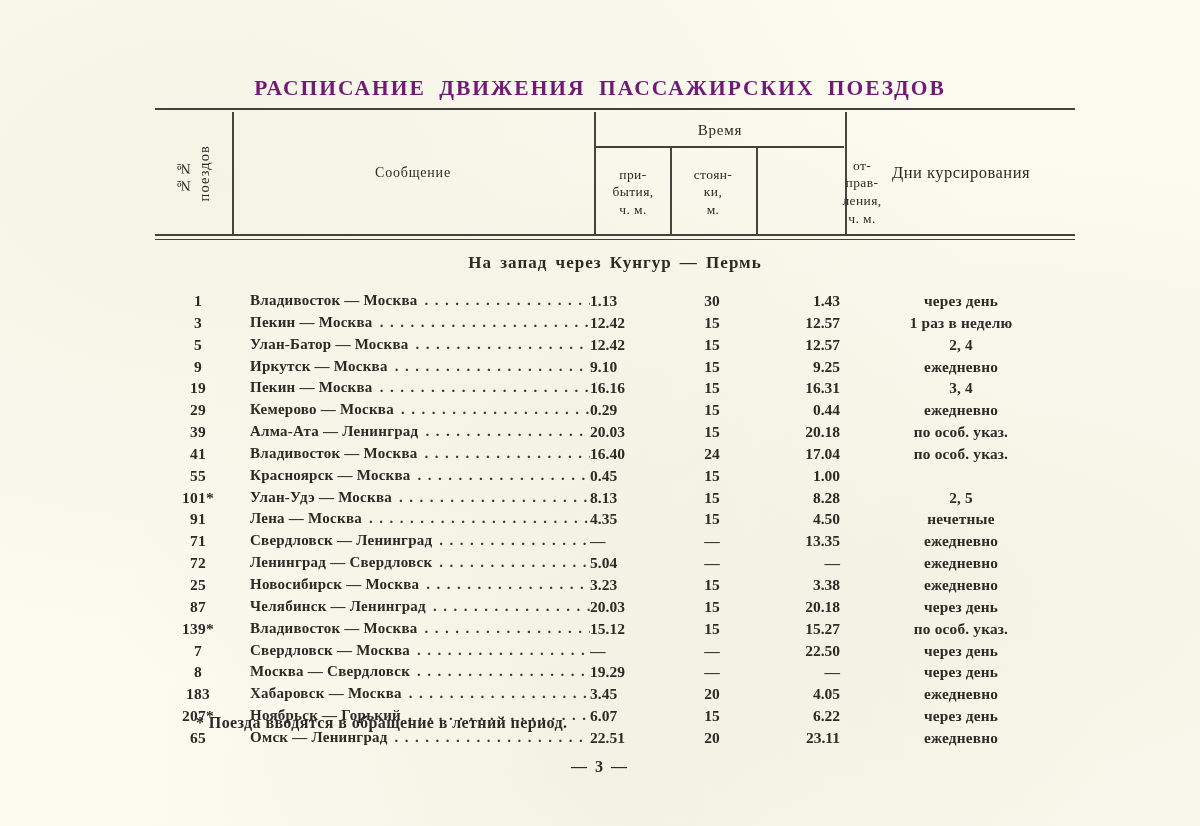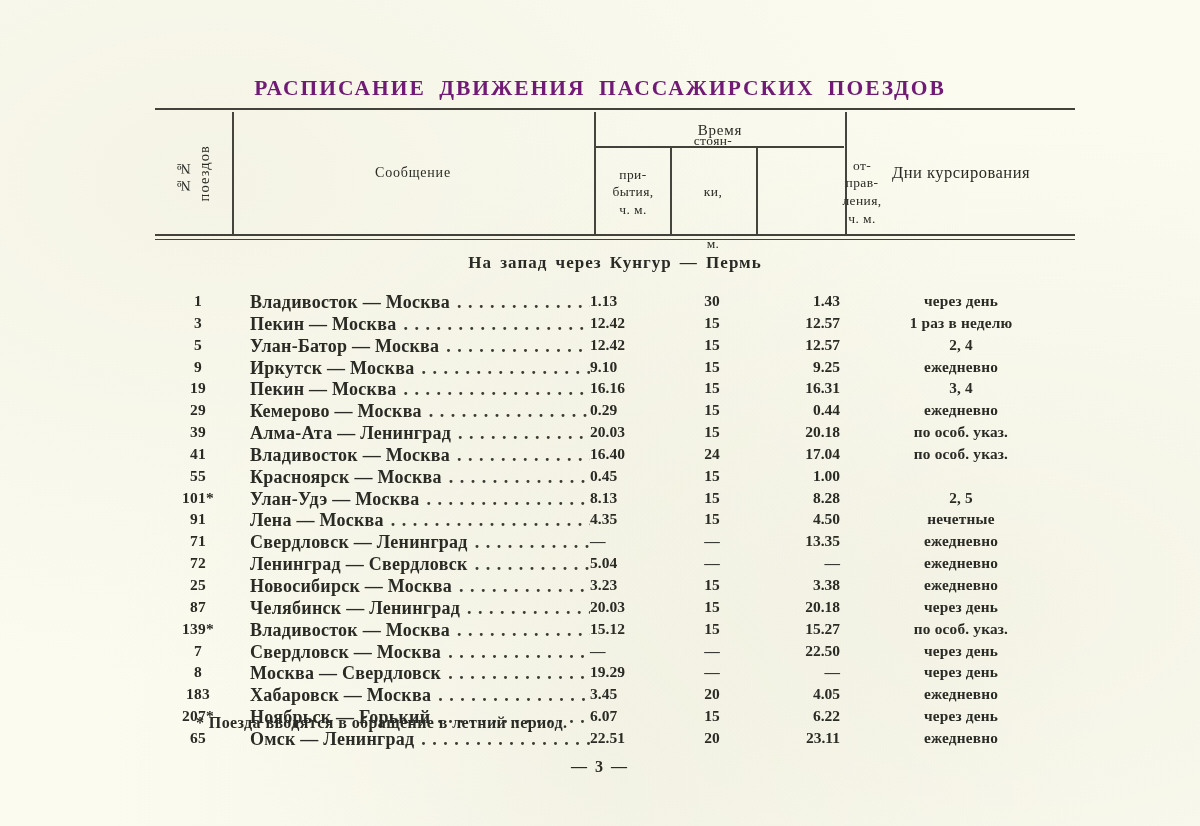--- a/index.html
+++ b/index.html
@@ -145,21 +145,21 @@
     display: flex;
     flex-direction: column;
     align-items: center;
     justify-content: center;
     font-size: 13.5px;
     line-height: 1.30;
     letter-spacing: .4px;
     text-align: center;
   }
   .h-sub-arr { left: 598px; width: 70px; }
-  .h-sub-stop{ left: 672px; width: 82px; gap: 34px; }
+  .h-sub-stop{ left: 672px; width: 82px; }
   .h-sub-dep { left: 776px; width: 84px; margin-left: 44px; }
 
   .h-days {
     position: absolute;
     left: 847px;
     top: 112px;
     width: 228px;
     height: 122px;
     display: flex;
     align-items: center;
@@ -201,21 +201,21 @@
     font-size: 15.5px;
     font-weight: bold;
     letter-spacing: .3px;
     top: 0;
   }
   .c-route {
     position: absolute;
     left: 250px;
     width: 340px;
     top: 0;
-    font-size: 18px;
+    font-size: 15px;
     font-weight: bold;
     letter-spacing: .25px;
     white-space: nowrap;
     overflow: hidden;
     display: flex;
     align-items: baseline;
     font-family: Liberation Serif, serif;
   }
   .c-route .nm { flex: 0 0 auto; }
   .c-route .dots {

